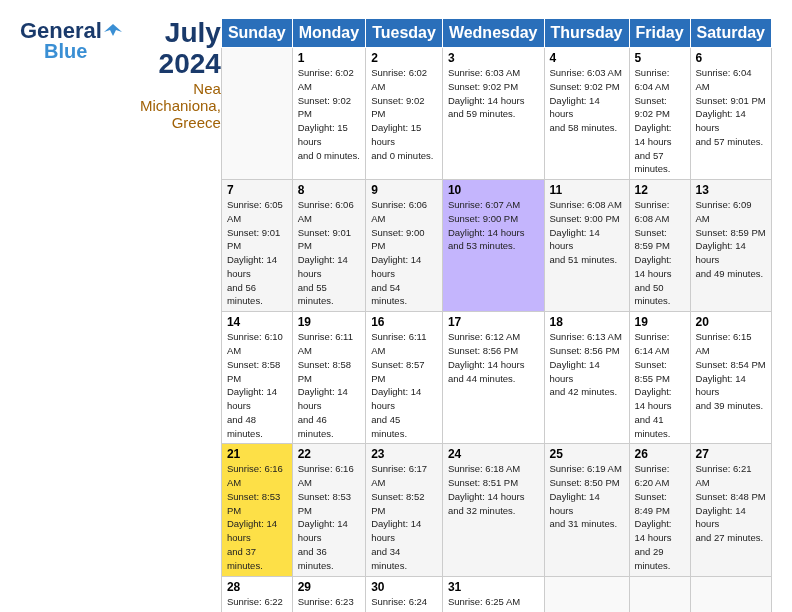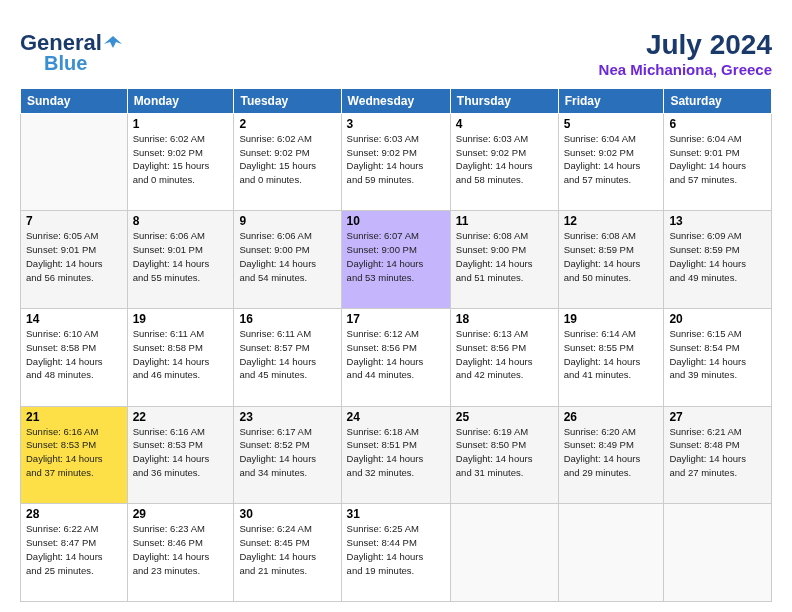--- a/index.html
+++ b/index.html
@@ -6,23 +6,23 @@
     body {
       width: 792px;
       height: 612px;
       background: #fff;
       font-family: Arial, sans-serif;
       overflow: hidden;
     }
     .page {
       width: 792px;
       height: 612px;
-      padding: 30px 20px 10px 20px;
+      padding: 18px 20px 10px 20px;
       display: flex;
-      flex-direction: column;
+      flex-direction: row;
     }
     .header {
       display: flex;
       justify-content: space-between;
       align-items: flex-start;
       margin-bottom: 10px;
     }
     .logo {
       display: flex;
       flex-direction: column;
@@ -32,35 +32,35 @@
       text-align: right;
     }
     .month-title {
       font-size: 28px;
       font-weight: bold;
       color: #1a3a6b;
       line-height: 1.1;
     }
     .location {
       font-size: 15px;
-      color: #6d28d9;
-      font-weight: bold;
+      color: #a16207;
+      font-weight: normal;
     }
     .calendar {
       flex: 1;
       border-collapse: collapse;
       width: 100%;
       font-size: 10.5px;
     }
     .calendar th {
       background: #2a6fba;
       color: #fff;
       text-align: left;
       padding: 5px 6px;
-      font-size: 12px;
+      font-size: 16px;
       font-weight: bold;
       border: 1px solid #fff;
     }
     .calendar td {
       border: 1px solid #ccc;
       vertical-align: top;
       padding: 3px 5px;
       width: 113px;
       background: #fff;
     }

